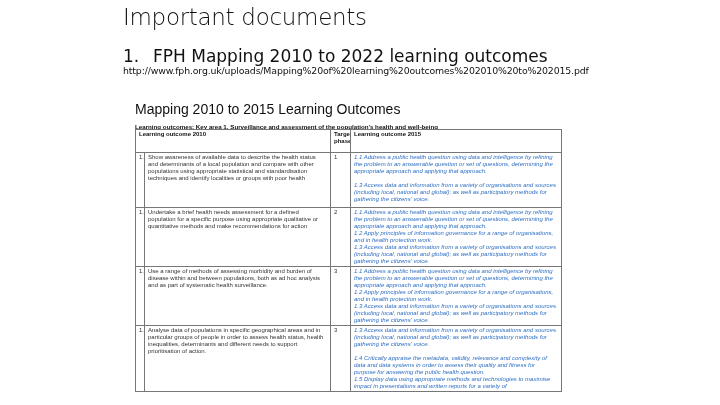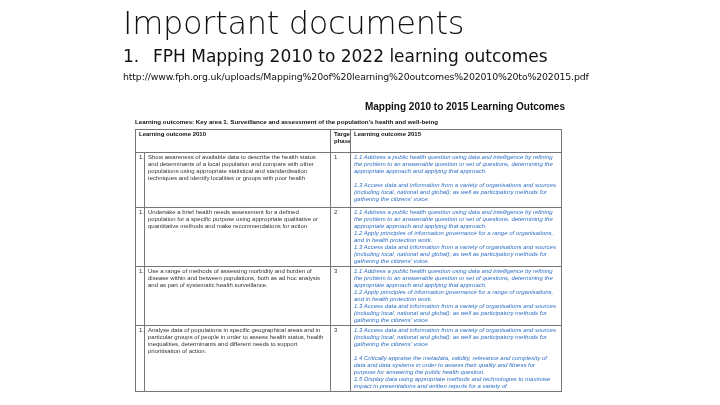--- a/index.html
+++ b/index.html
@@ -5,41 +5,41 @@
     html, body { margin: 0; padding: 0; }
     body {
       width: 720px; height: 405px; overflow: hidden;
       background: #ffffff; position: relative;
       font-family: "Liberation Sans", sans-serif;
       color: #000;
     }
     .slide-title {
       position: absolute; left: 123px; top: 4px;
       font-family: "DejaVu Sans", sans-serif;
-      font-weight: 300; font-size: 32px; letter-spacing: -0.3px;
+      font-weight: 300; font-size: 23px; letter-spacing: -0.3px;
       color: #111; white-space: nowrap;
     }
     .slide-subtitle {
       position: absolute; left: 123px; top: 46px;
       font-family: "DejaVu Sans", sans-serif;
       font-size: 17px; color: #111; white-space: nowrap;
       display: flex;
     }
     .slide-subtitle .num { width: 30px; }
     .slide-link {
-      position: absolute; left: 123px; top: 71px;
+      position: absolute; left: 123px; top: 65px;
       font-family: "DejaVu Sans", sans-serif;
       font-size: 9.4px; color: #111; white-space: nowrap;
       letter-spacing: -0.15px;
     }
     .doc {
       position: absolute; left: 135px; top: 98px; width: 430px;
     }
     .doc-title {
-      text-align: right; font-weight: bold; font-size: 10px;
+      text-align: left; font-weight: normal; font-size: 14px;
       margin: 3px 0 0 0; color: #111;
     }
     .doc-keyarea {
       font-weight: bold; font-size: 6.2px; margin-top: 6px; color: #111;
       white-space: nowrap;
     }
     table.map {
       position: absolute; left: 135px; top: 129px;
       width: 427px; border-collapse: collapse;
       table-layout: fixed;

